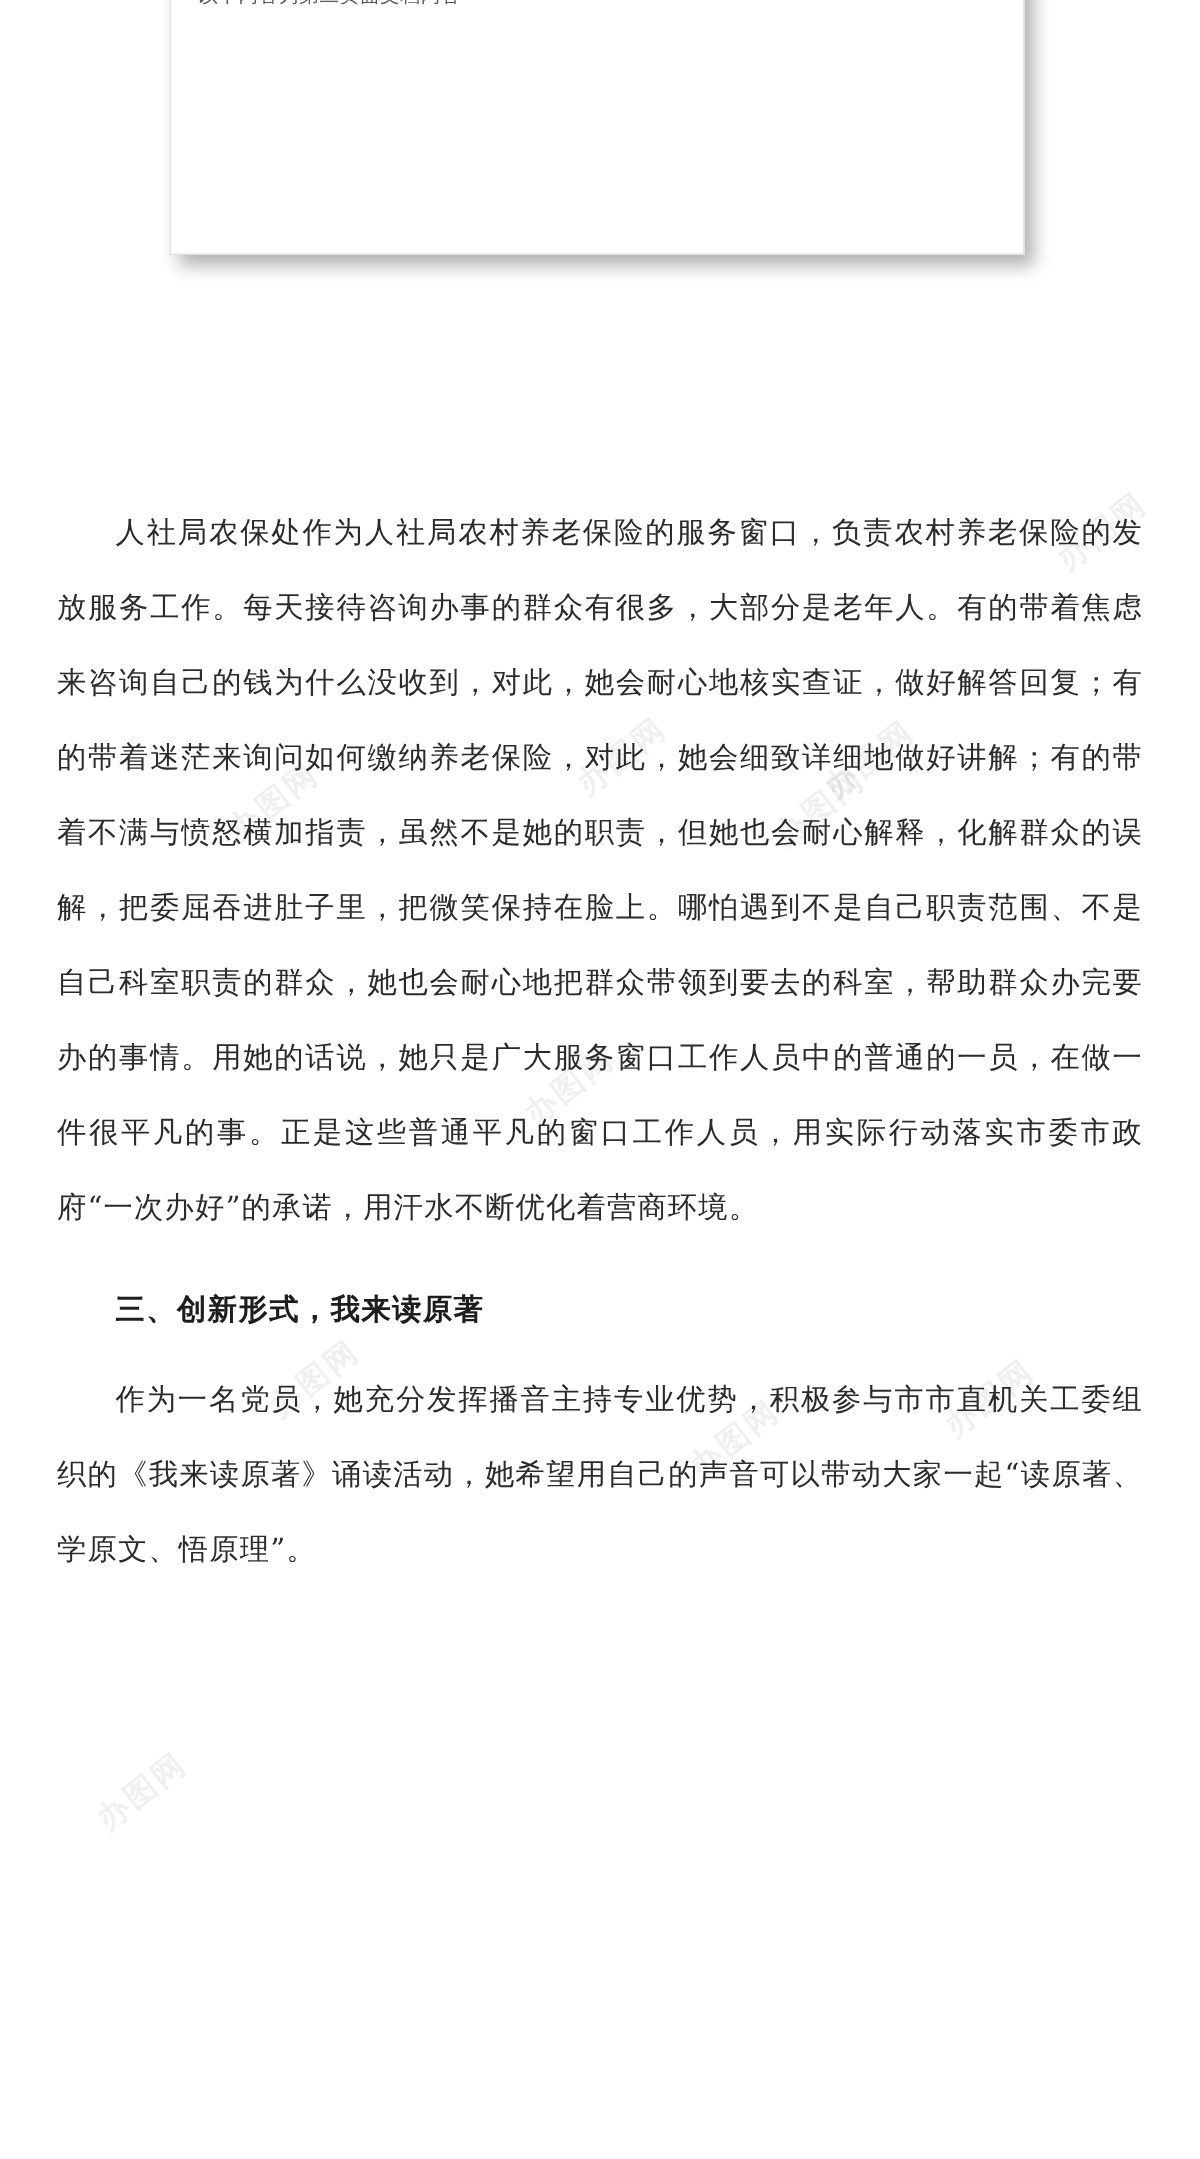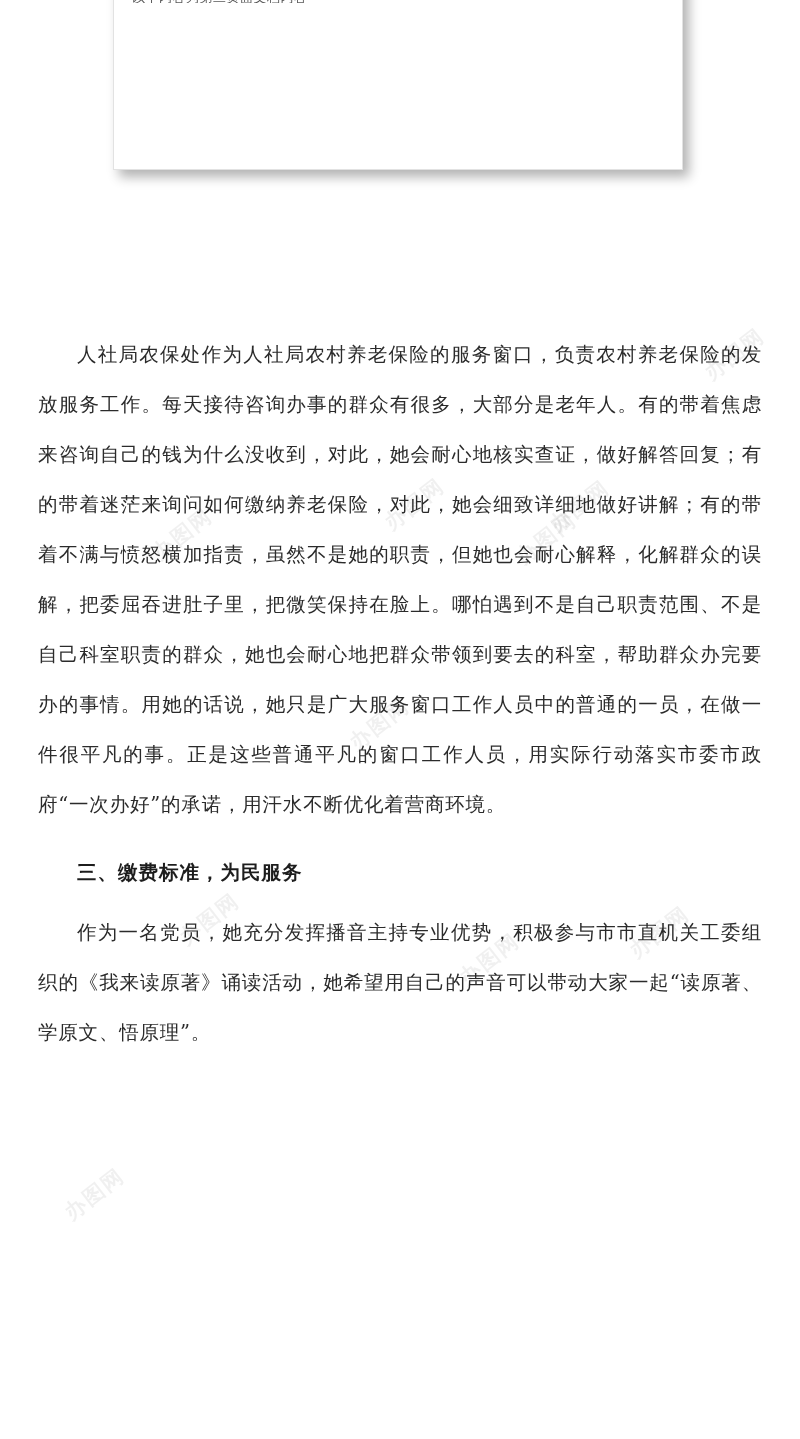--- a/index.html
+++ b/index.html
@@ -113,21 +113,21 @@
 
 <div id="top-card-area">
   <div class="card">
     <div class="card-clipped-text">以下内容为第二页面文档内容</div>
   </div>
 </div>
 
 <div id="doc-body">
   <p class="para">人社局农保处作为人社局农村养老保险的服务窗口，负责农村养老保险的发放服务工作。每天接待咨询办事的群众有很多，大部分是老年人。有的带着焦虑来咨询自己的钱为什么没收到，对此，她会耐心地核实查证，做好解答回复；有的带着迷茫来询问如何缴纳养老保险，对此，她会细致详细地做好讲解；有的带着不满与愤怒横加指责，虽然不是她的职责，但她也会耐心解释，化解群众的误解，把委屈吞进肚子里，把微笑保持在脸上。哪怕遇到不是自己职责范围、不是自己科室职责的群众，她也会耐心地把群众带领到要去的科室，帮助群众办完要办的事情。用她的话说，她只是广大服务窗口工作人员中的普通的一员，在做一件很平凡的事。正是这些普通平凡的窗口工作人员，用实际行动落实市委市政府“一次办好”的承诺，用汗水不断优化着营商环境。</p>
 
-  <h3 class="heading">三、缴费标准，为民服务</h3>
+  <h3 class="heading">三、创新形式，我来读原著</h3>
 
 
   <p class="para last">作为一名党员，她充分发挥播音主持专业优势，积极参与市市直机关工委组织的《我来读原著》诵读活动，她希望用自己的声音可以带动大家一起“读原著、学原文、悟原理”。</p>
 </div>
 
 <div id="watermark-layer">
     <div class="watermark" style="left: 380px; top: 490px;">办图网</div>
     <div class="watermark" style="left: 545px; top: 492px;">办图网</div>
     <div class="watermark" style="left: 148px; top: 520px;">办图网</div>
     <div class="watermark" style="left: 512px; top: 524px;">办图网</div>

